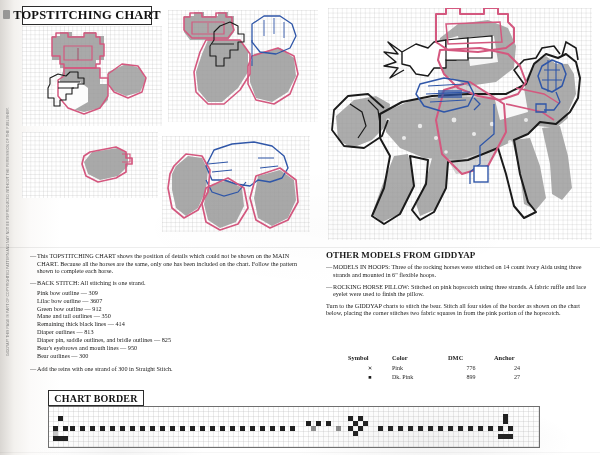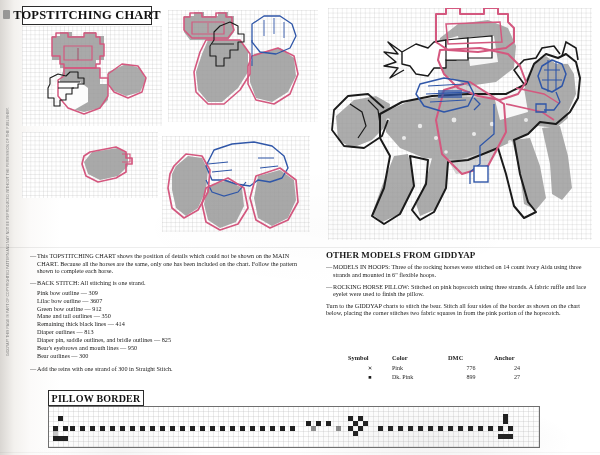--- a/index.html
+++ b/index.html
@@ -418,21 +418,21 @@
           <td class="c-sym"><span class="glyph">■</span></td>
           <td class="c-col">Dk. Pink</td>
           <td class="c-dmc">899</td>
           <td class="c-anc">27</td>
         </tr>
       </tbody>
     </table>
   </div>
 
   <div class="titlebox" id="title-pillow">
-    <span>PILLOW BORDER</span>
+    <span>CHART BORDER</span>
   </div>
 
   <div class="panel" style="left:48px;top:406px;width:492px;height:42px;">
     <div class="grid">
       <svg viewBox="0 0 492 42" preserveAspectRatio="none">
         <defs>
           <pattern id="g6" width="5" height="5" patternUnits="userSpaceOnUse">
             <path d="M5 0 L0 0 0 5" fill="none" stroke="#aeaeae" stroke-width="0.5"></path>
           </pattern>
         </defs>

